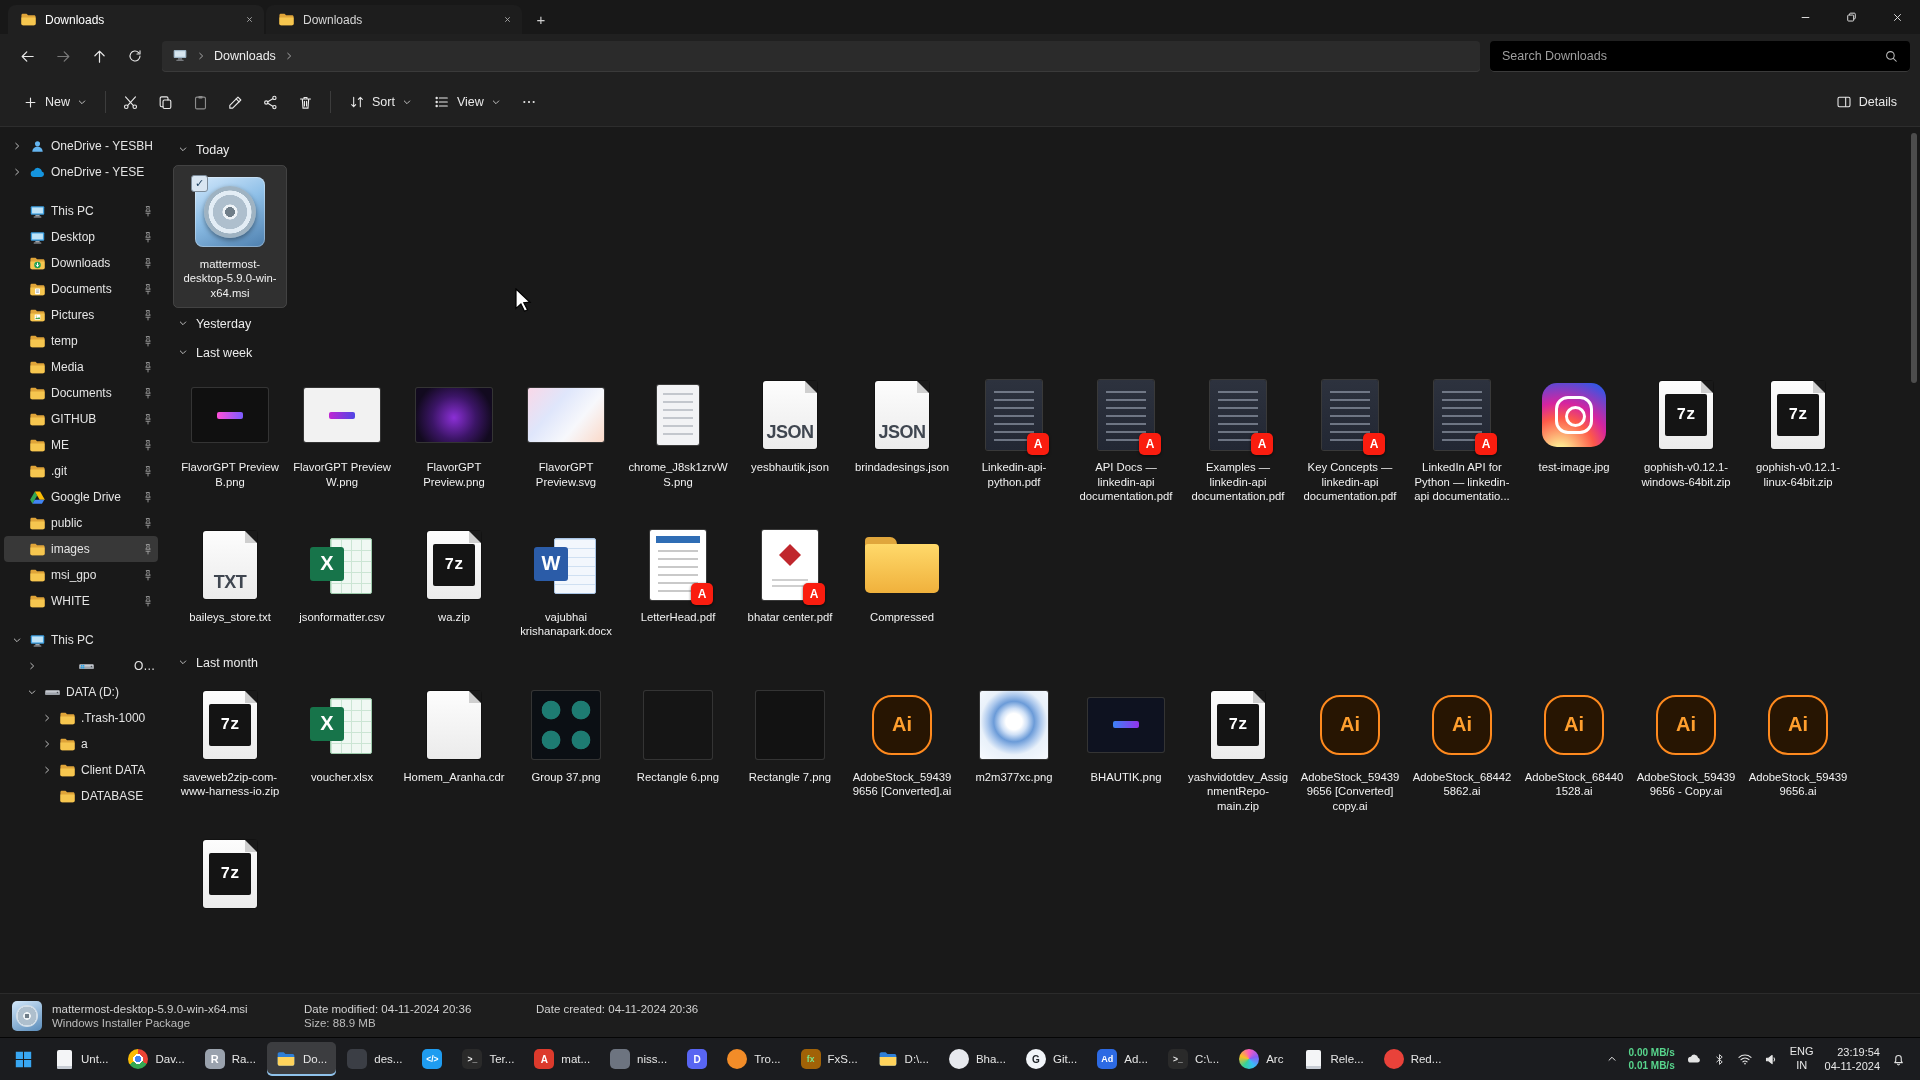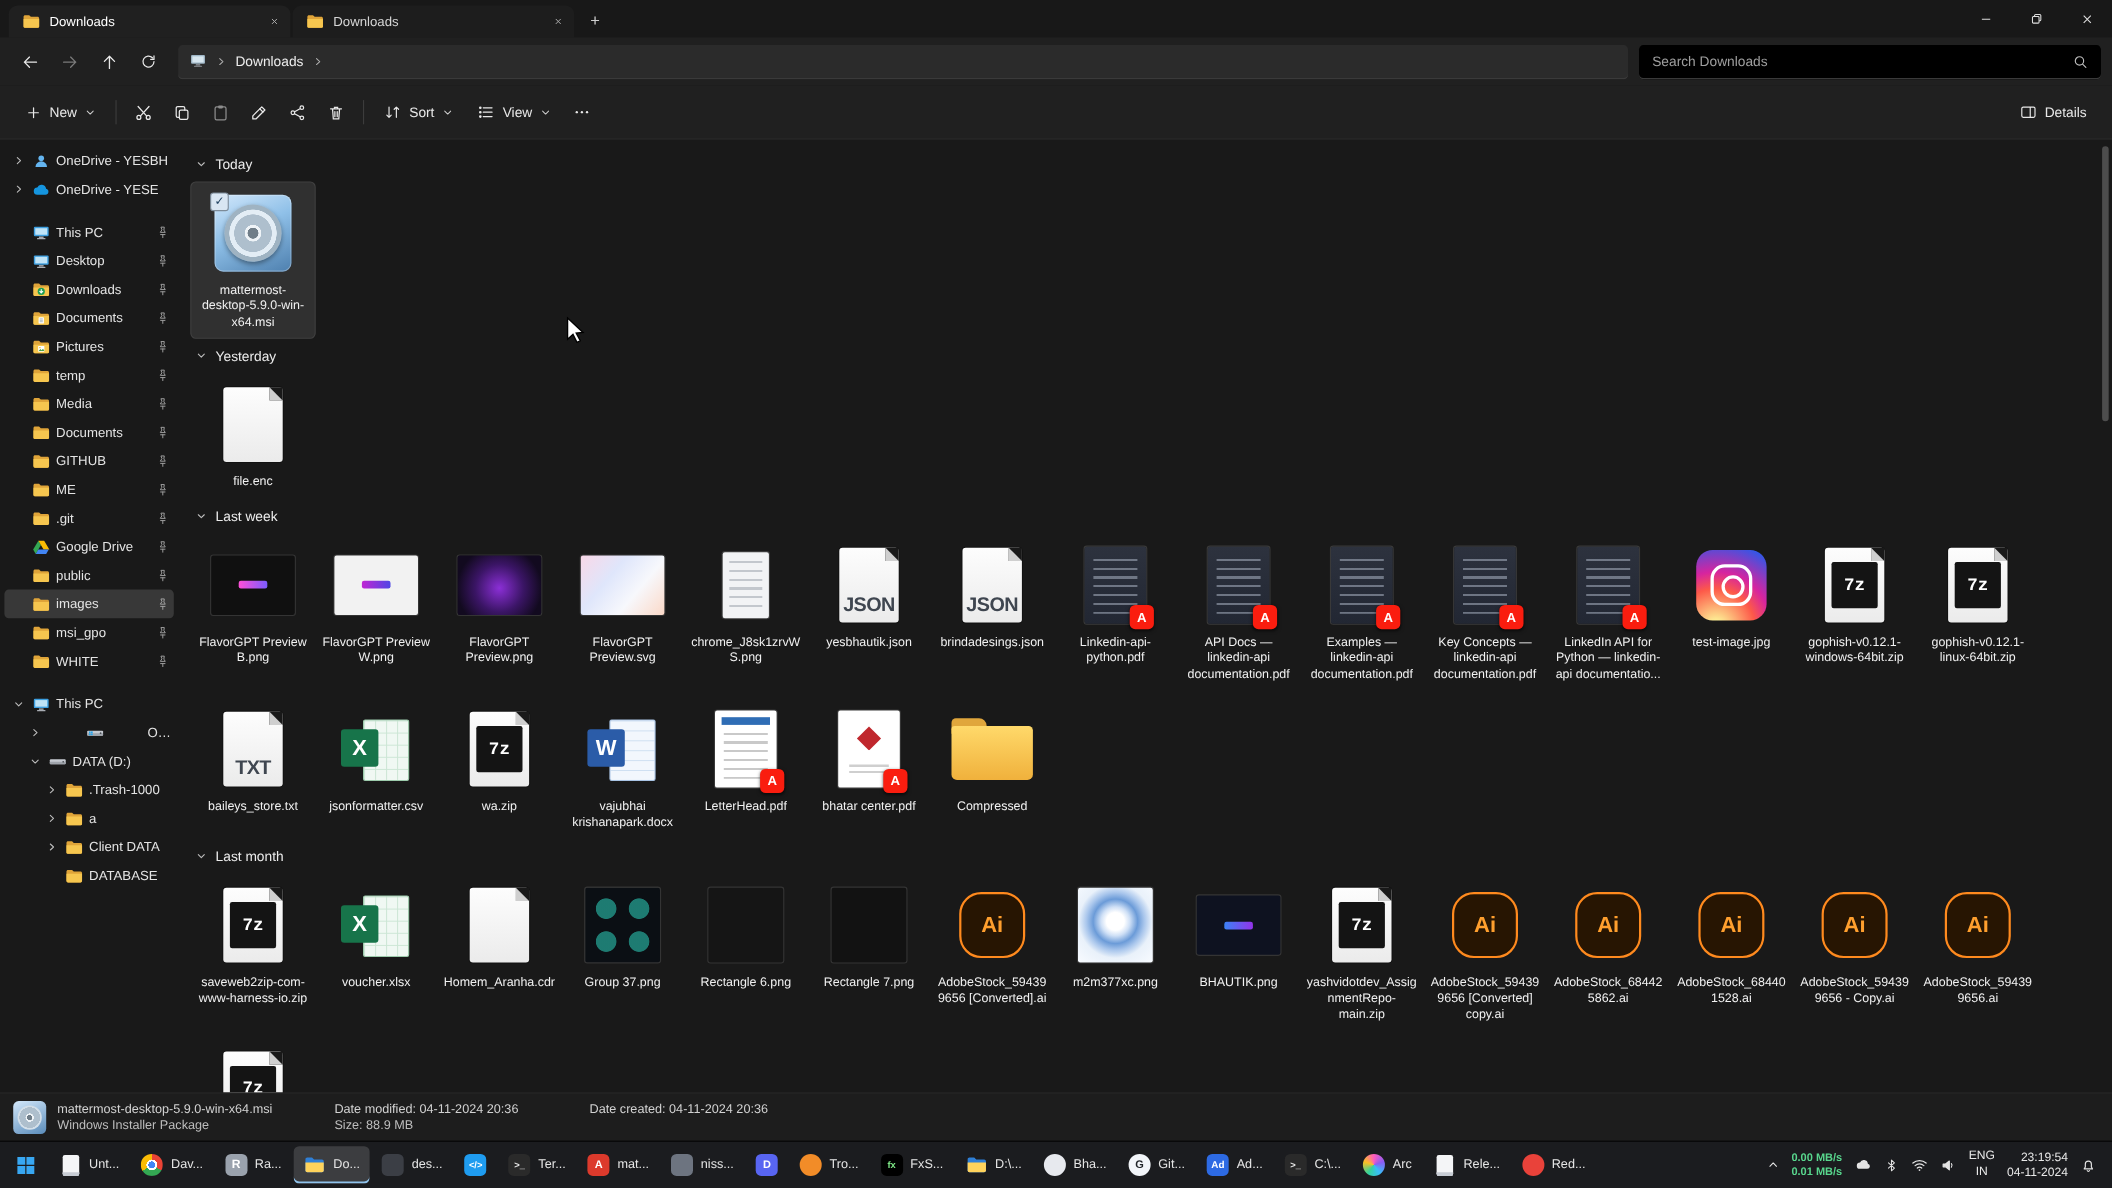--- a/index.html
+++ b/index.html
@@ -789,28 +789,20 @@
             </div>
           </div>
         </section>
         <section class="group">
           <div class="group-header">
             <span><svg width="10" height="10" viewBox="0 0 24 24">
                 <path d="M5.5 9.5L12 16l6.5-6.5" fill="none" stroke="#bdbdbd" stroke-width="2.4" stroke-linecap="round" stroke-linejoin="round"></path>
               </svg></span>
             <span class="gh-label">Yesterday</span>
           </div>
-          <div class="grid">
-            <div class="tile">
-              <div class="thumbwrap">
-                <div class="i-page"></div>
-              </div>
-              <div class="tlabel">file.enc</div>
-            </div>
-          </div>
         </section>
         <section class="group">
           <div class="group-header">
             <span><svg width="10" height="10" viewBox="0 0 24 24">
                 <path d="M5.5 9.5L12 16l6.5-6.5" fill="none" stroke="#bdbdbd" stroke-width="2.4" stroke-linecap="round" stroke-linejoin="round"></path>
               </svg></span>
             <span class="gh-label">Last week</span>
           </div>
           <div class="grid">
             <div class="tile">
@@ -1195,21 +1187,21 @@
           </span>
         </div>
         <div class="tb-item">
           <span class="appic" style="display: flex;">
             <span class="ic ic-circ" style="background:#f28c28"></span>
           </span>
           <span class="applabel">Tro...</span>
         </div>
         <div class="tb-item">
           <span class="appic" style="display: flex;">
-            <span class="ic ic-sq" style="background:#000000;color:#7ee787;font-size:8.5px;font-weight:bold">fx</span>
+            <span class="ic ic-sq" style="background:#a16207;color:#7ee787;font-size:8.5px;font-weight:bold">fx</span>
           </span>
           <span class="applabel">FxS...</span>
         </div>
         <div class="tb-item">
           <span class="appic" style="display: flex;">
             <svg width="20" height="20" viewBox="0 0 24 24">
               <path fill="#2f7fd6" d="M2 6c0-1.1.9-2 2-2h5.2l2.2 2H20a2 2 0 0 1 2 2v10a2 2 0 0 1-2 2H4a2 2 0 0 1-2-2V6z"></path>
               <path fill="#ffd35c" d="M2 9.5h20V18a2 2 0 0 1-2 2H4a2 2 0 0 1-2-2V9.5z"></path>
             </svg>
           </span>

